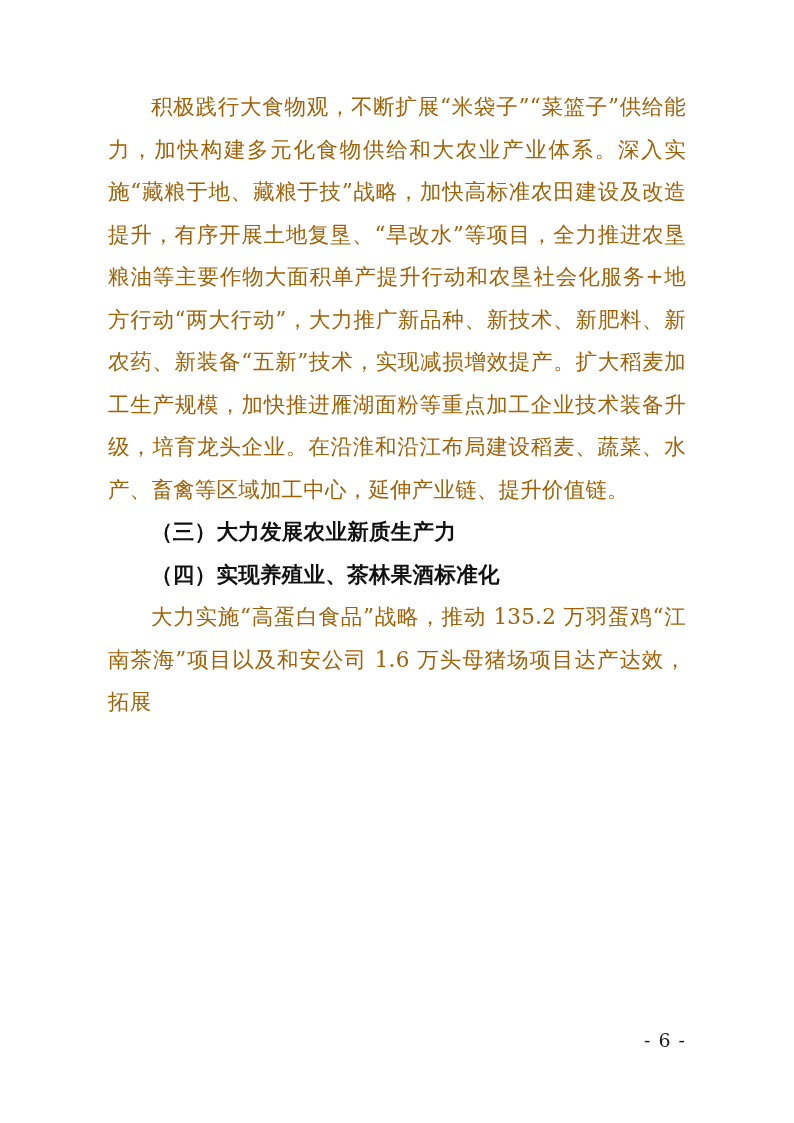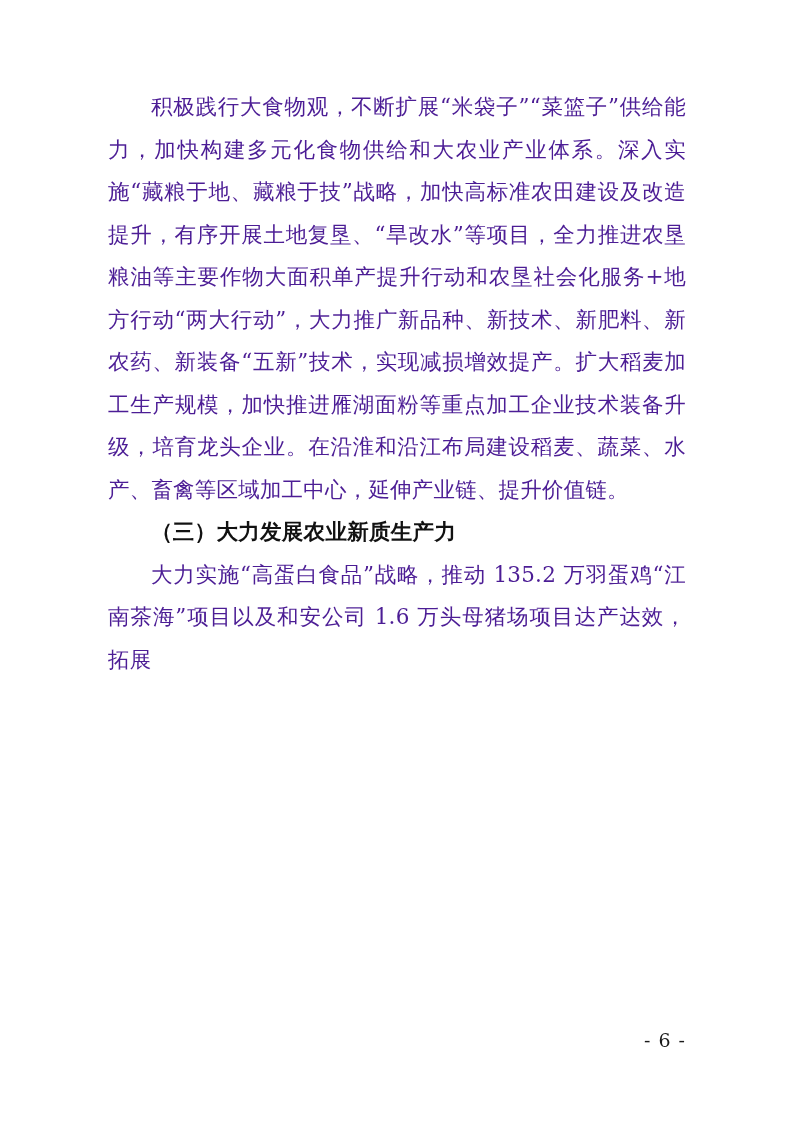--- a/index.html
+++ b/index.html
@@ -19,21 +19,21 @@
   .content {
     position: absolute;
     left: 108px;
     top: 86px;
     width: 578px;
   }
   .para {
     font-family: "DejaVu Serif", "Liberation Serif", serif;
     font-size: 21.5px;
     line-height: 42.5px;
-    color: #4c1d95;
+    color: #a16207;
     text-align: justify;
     text-justify: inter-ideograph;
     margin: 0;
     letter-spacing: 0.2px;
   }
   .para.indent {
     text-indent: 2em;
   }
   .heading {
     font-family: Liberation Serif, serif;
@@ -55,16 +55,17 @@
     letter-spacing: 1px;
   }
 </style>
 </head>
 <body>
 
 <div class="page">
   <div class="content">
     <p class="para indent">积极践行大食物观，不断扩展“米袋子”“菜篮子”供给能力，加快构建多元化食物供给和大农业产业体系。深入实施“藏粮于地、藏粮于技”战略，加快高标准农田建设及改造提升，有序开展土地复垦、“旱改水”等项目，全力推进农垦粮油等主要作物大面积单产提升行动和农垦社会化服务+地方行动“两大行动”，大力推广新品种、新技术、新肥料、新农药、新装备“五新”技术，实现减损增效提产。扩大稻麦加工生产规模，加快推进雁湖面粉等重点加工企业技术装备升级，培育龙头企业。在沿淮和沿江布局建设稻麦、蔬菜、水产、畜禽等区域加工中心，延伸产业链、提升价值链。</p>
     <p class="heading">（三）大力发展农业新质生产力</p>
+    <p class="heading">（四）实现养殖业、茶林果酒标准化</p>
     <p class="para indent">大力实施“高蛋白食品”战略，推动 135.2 万羽蛋鸡“江南茶海”项目以及和安公司 1.6 万头母猪场项目达产达效，拓展</p>
   </div>
   <div class="footer">- 6 -</div>
 </div>
 
 </body></html>

